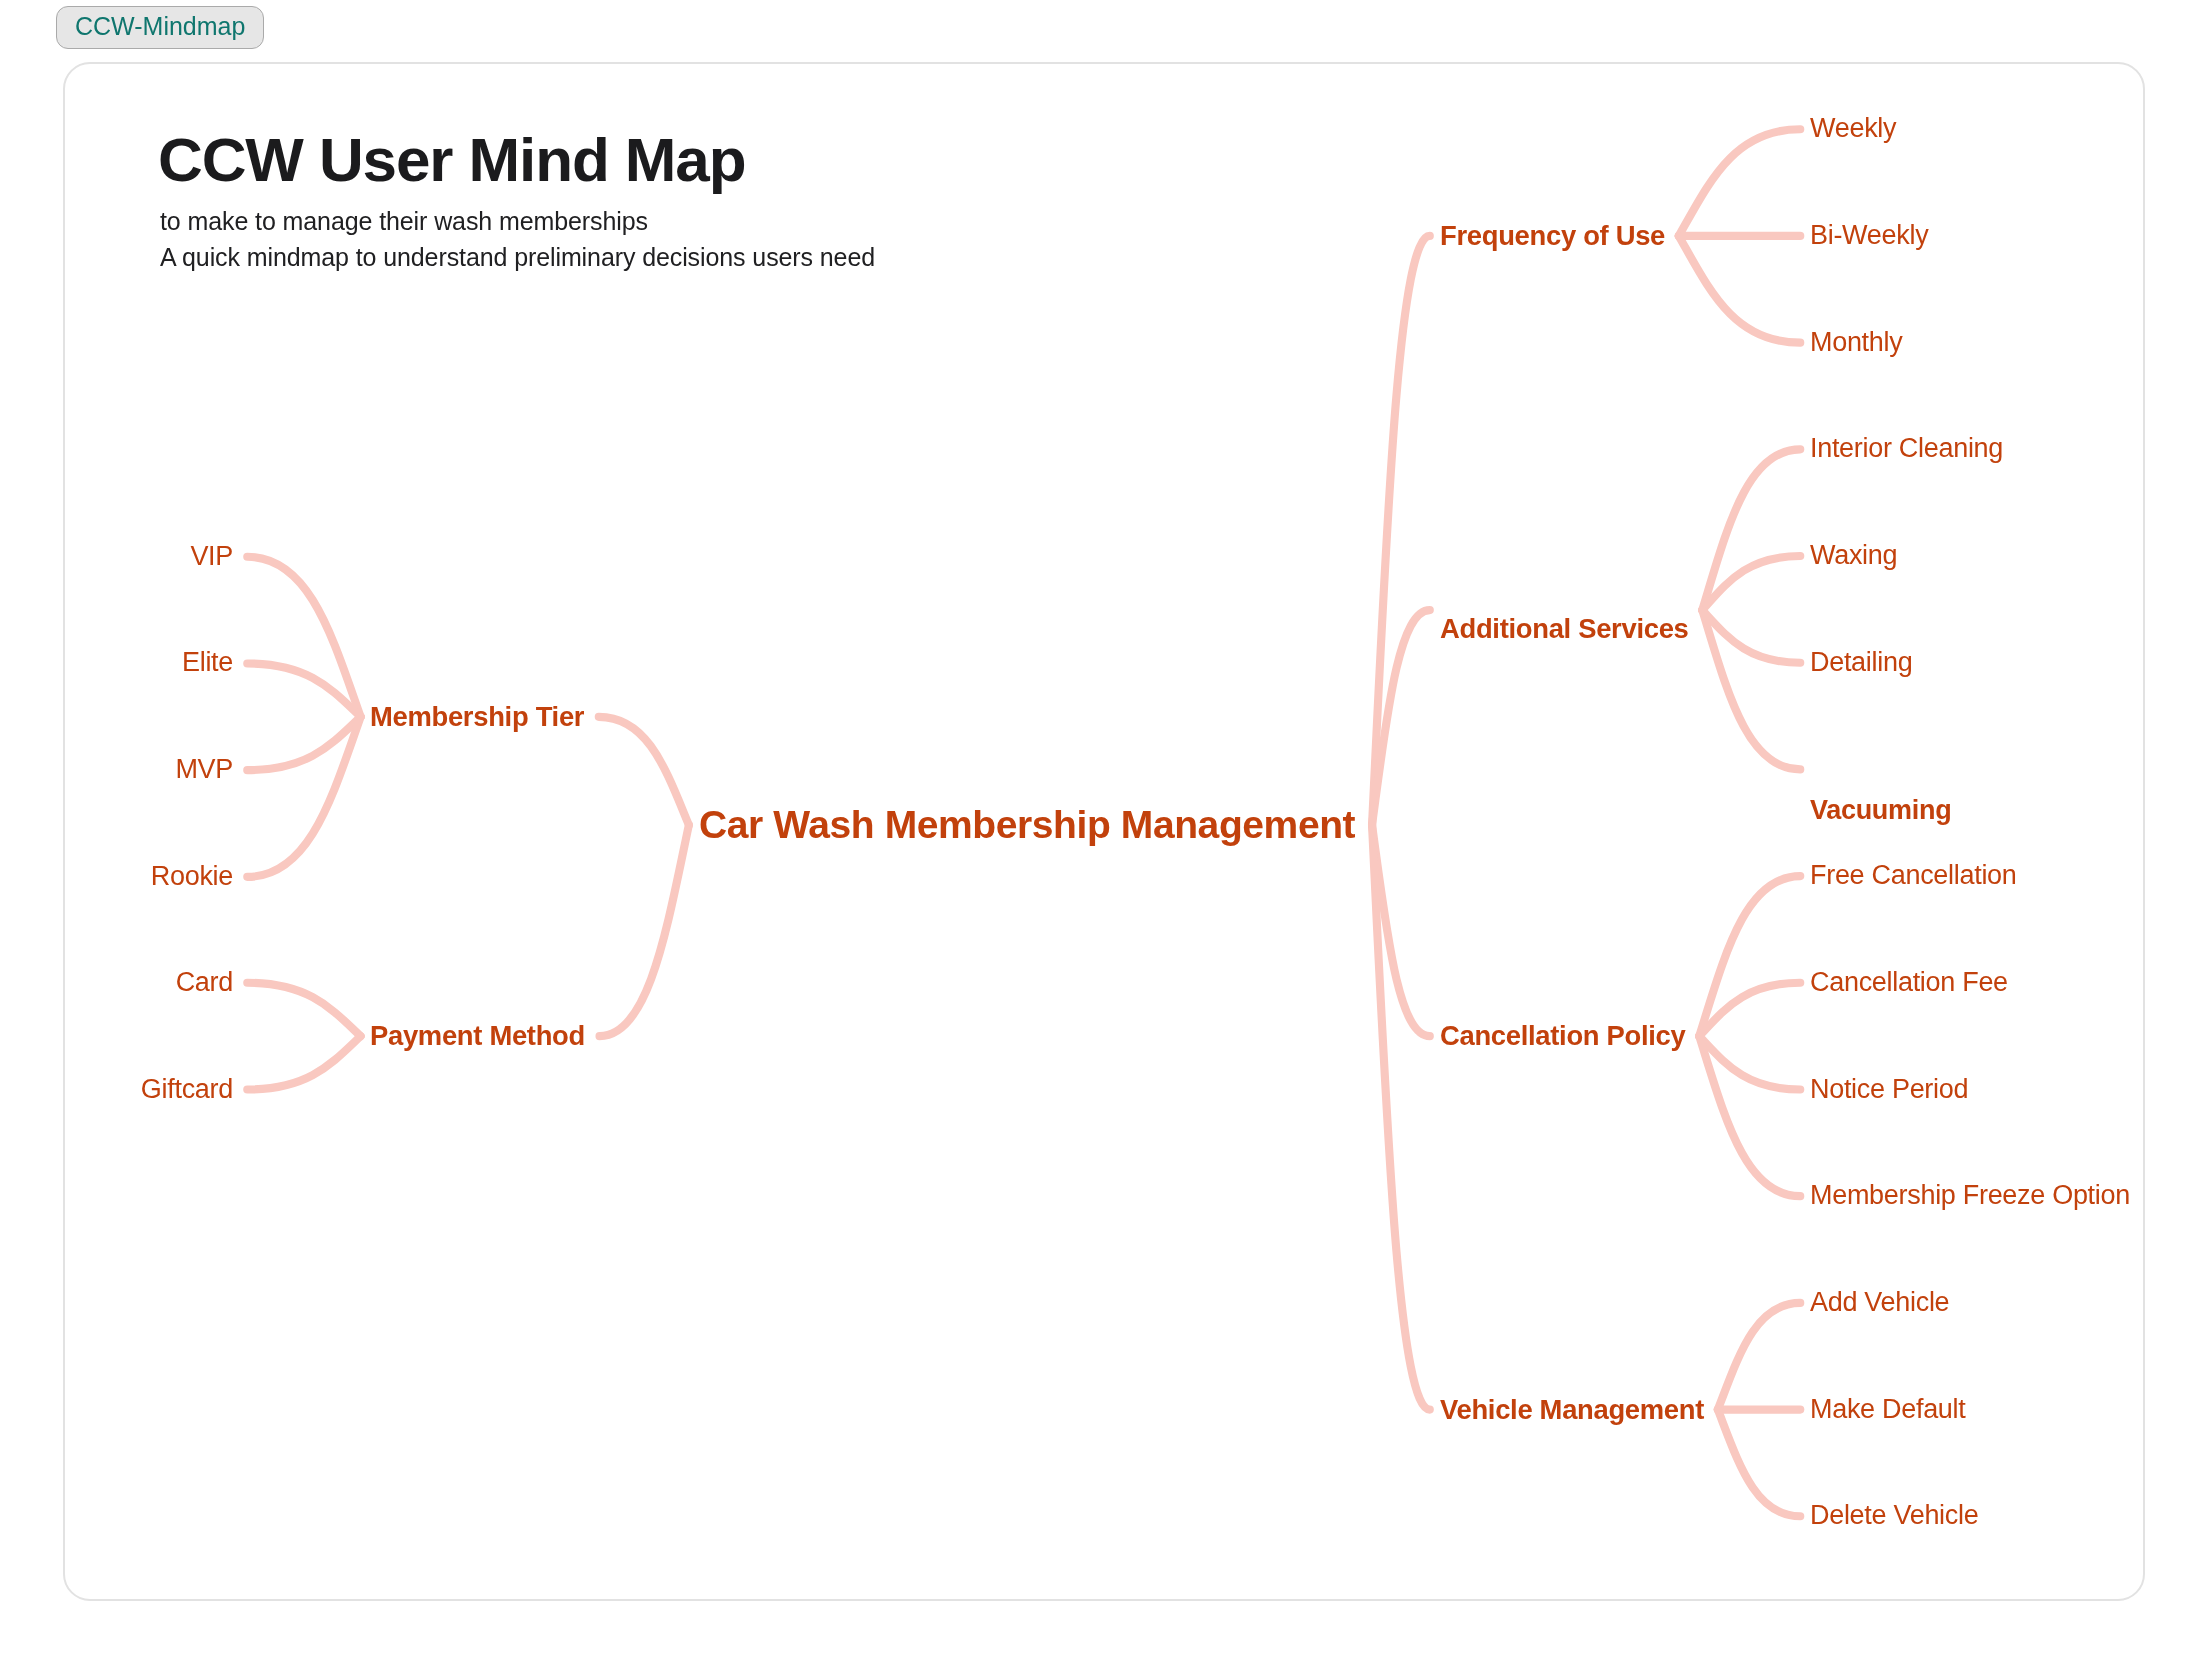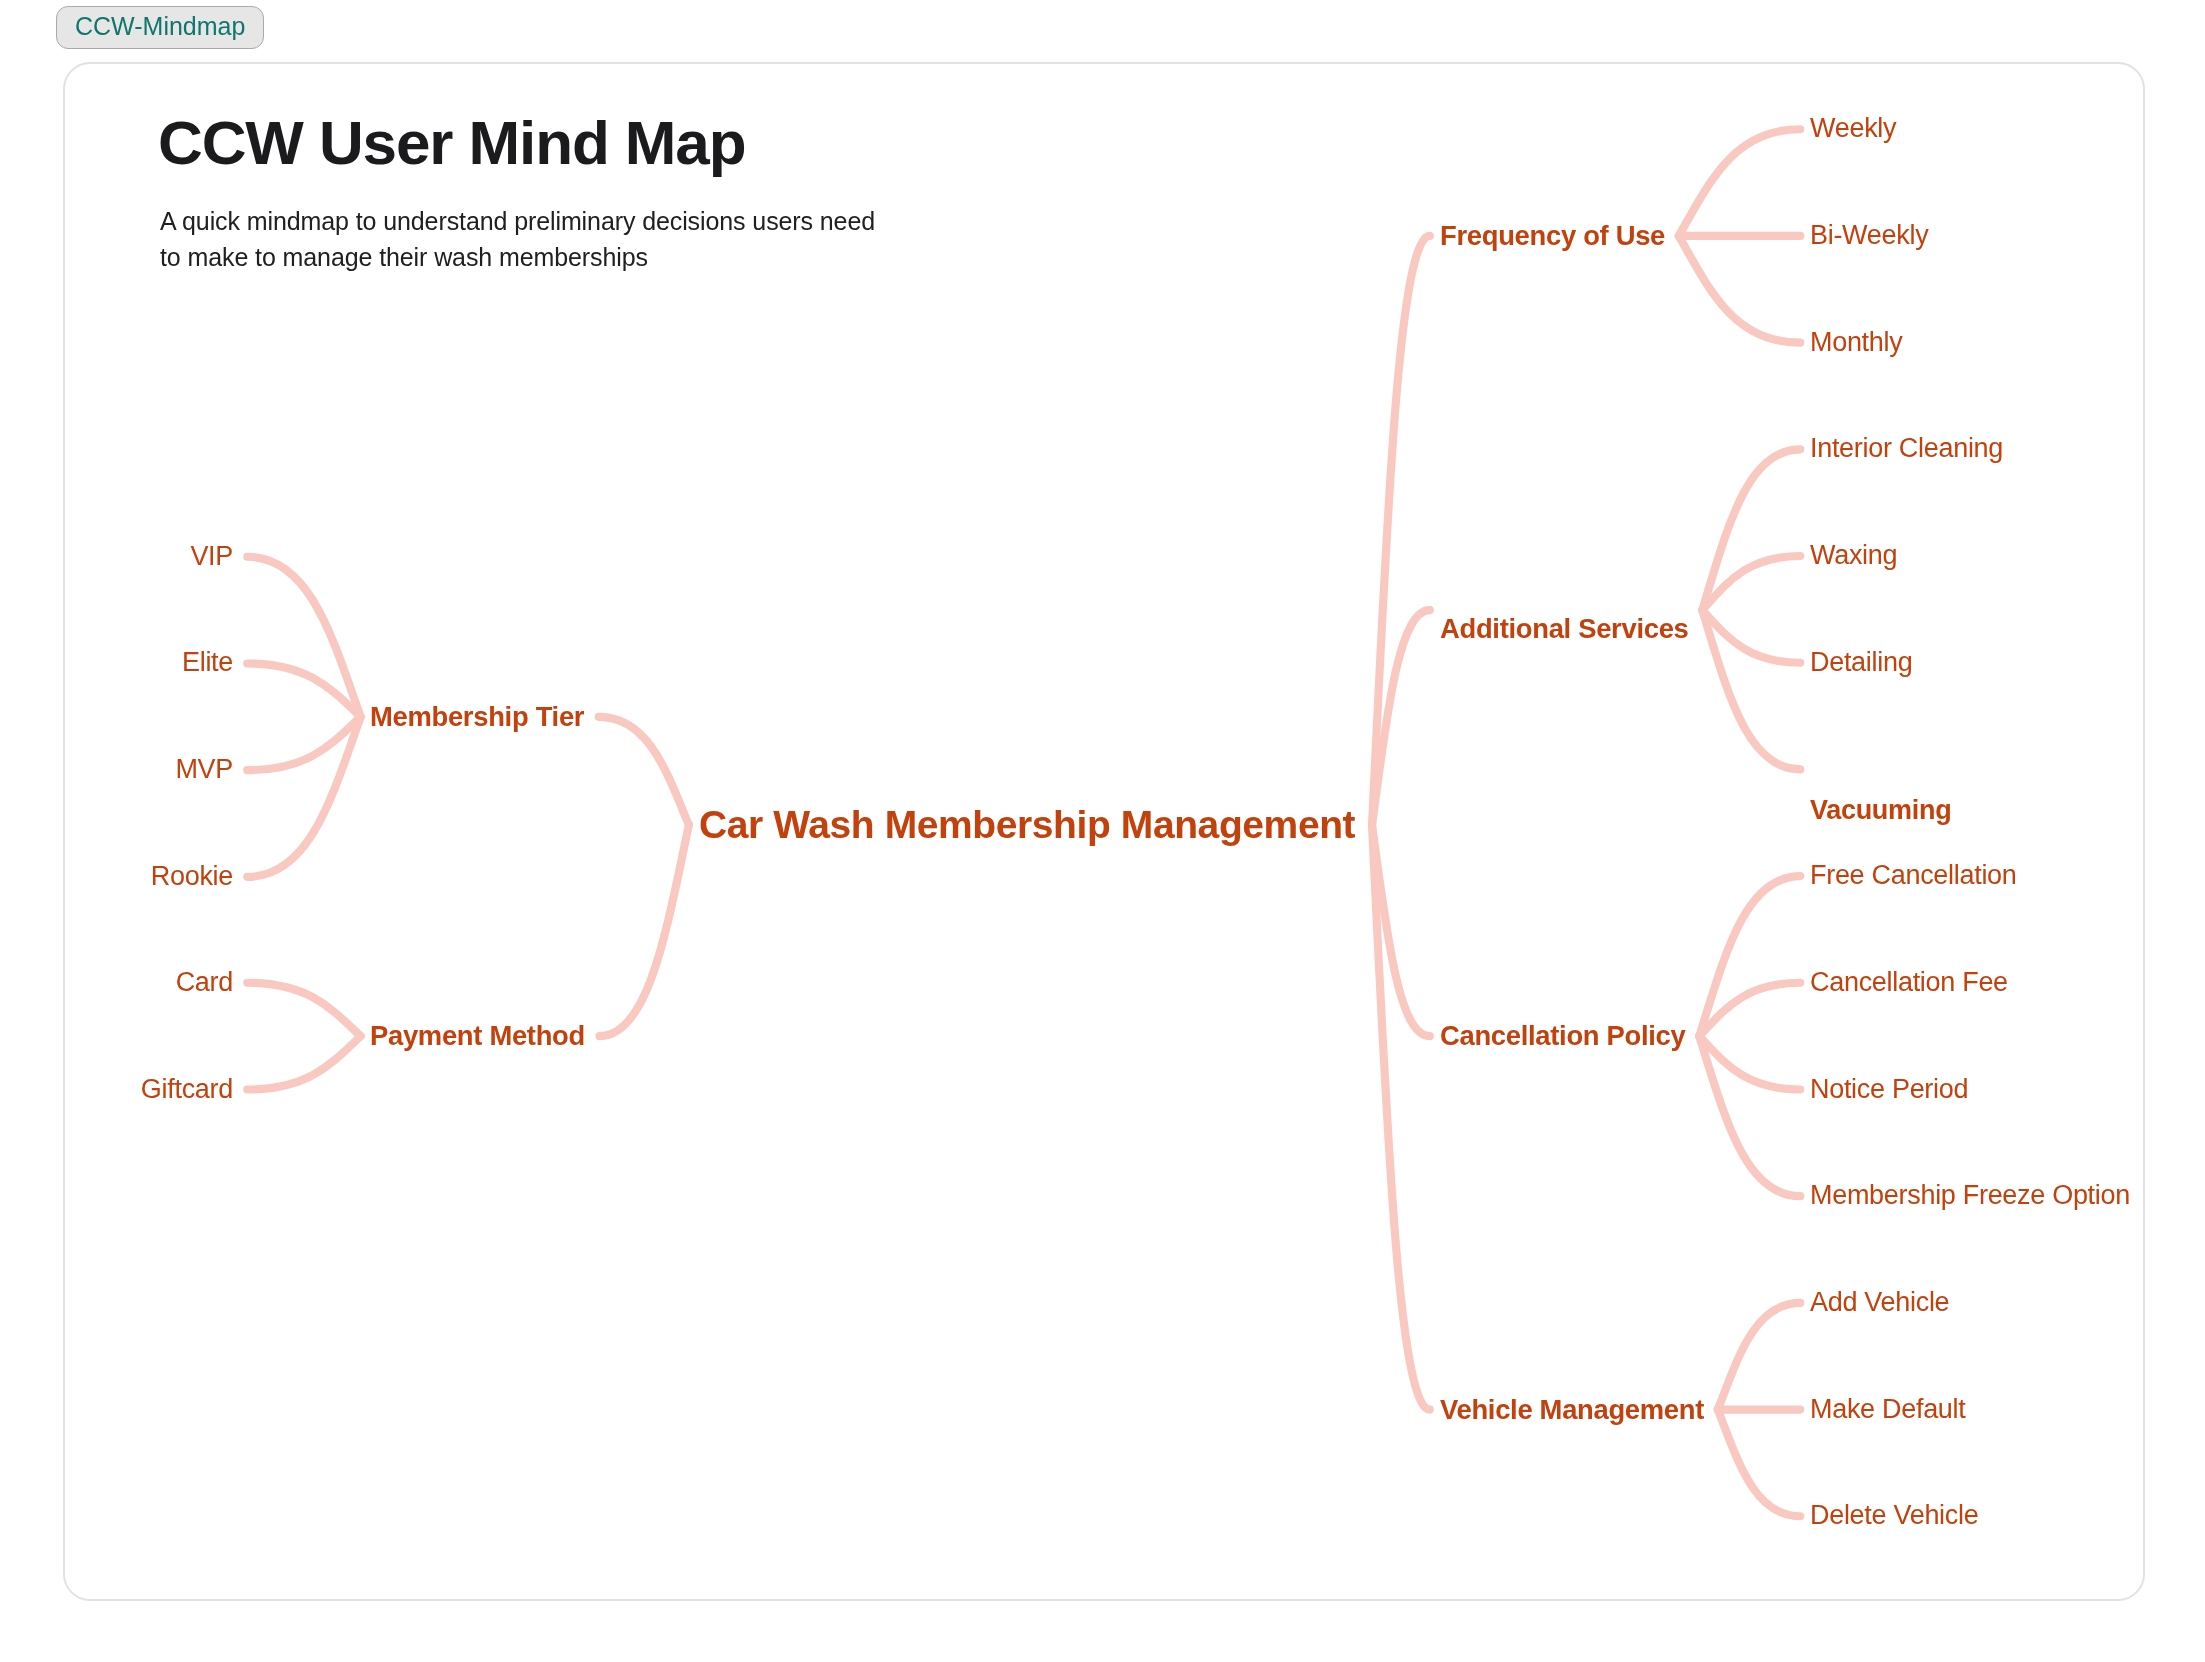--- a/index.html
+++ b/index.html
@@ -24,21 +24,21 @@
   }
   .panel {
     position: absolute; left: 63px; top: 62px;
     width: 2082px; height: 1539px;
     background: #ffffff;
     border: 2.2px solid #e2e2e2;
     border-radius: 27px;
     box-sizing: border-box;
   }
   .title {
-    position: absolute; left: 93px; top: 48px;
+    position: absolute; left: 93px; top: 65px;
     margin: 0;
     font-size: 62px; font-weight: 700;
     letter-spacing: -1.1px;
     line-height: 1;
     color: #1b1b1d;
     white-space: nowrap;
   }
   .subtitle {
     position: absolute; left: 95px; top: 139px;
     font-size: 25px; line-height: 36px;
@@ -61,22 +61,22 @@
 </head>
 <body>
 
 <div class="tab">
   <span>CCW-Mindmap</span>
 </div>
 
 <div class="panel">
   <h1 class="title">CCW User Mind Map</h1>
   <div class="subtitle">
+    <div>to make to manage their wash memberships</div>
     <div>A quick mindmap to understand preliminary decisions users need</div>
-    <div>to make to manage their wash memberships</div>
   </div>
   <svg class="links" width="2082" height="1539" viewBox="0 0 2810 2077">
       <path d="M 842 1027 C 811.6015625 954, 787.2828125 881, 720.40625 881" fill="none" stroke="#f9c8c0" stroke-width="11" stroke-linecap="round"></path>
       <path d="M 399 881 C 360.75 773, 330.15 665, 246 665" fill="none" stroke="#f9c8c0" stroke-width="11" stroke-linecap="round"></path>
       <path d="M 399 881 C 360.75 845, 330.15 809, 246 809" fill="none" stroke="#f9c8c0" stroke-width="11" stroke-linecap="round"></path>
       <path d="M 399 881 C 360.75 917, 330.15 953, 246 953" fill="none" stroke="#f9c8c0" stroke-width="11" stroke-linecap="round"></path>
       <path d="M 399 881 C 360.75 989, 330.15 1097, 246 1097" fill="none" stroke="#f9c8c0" stroke-width="11" stroke-linecap="round"></path>
       <path d="M 842 1027 C 811.859375 1169.5, 787.746875 1312, 721.4375 1312" fill="none" stroke="#f9c8c0" stroke-width="11" stroke-linecap="round"></path>
       <path d="M 399 1312 C 360.75 1276, 330.15 1240, 246 1240" fill="none" stroke="#f9c8c0" stroke-width="11" stroke-linecap="round"></path>
       <path d="M 399 1312 C 360.75 1348, 330.15 1384, 246 1384" fill="none" stroke="#f9c8c0" stroke-width="11" stroke-linecap="round"></path>

